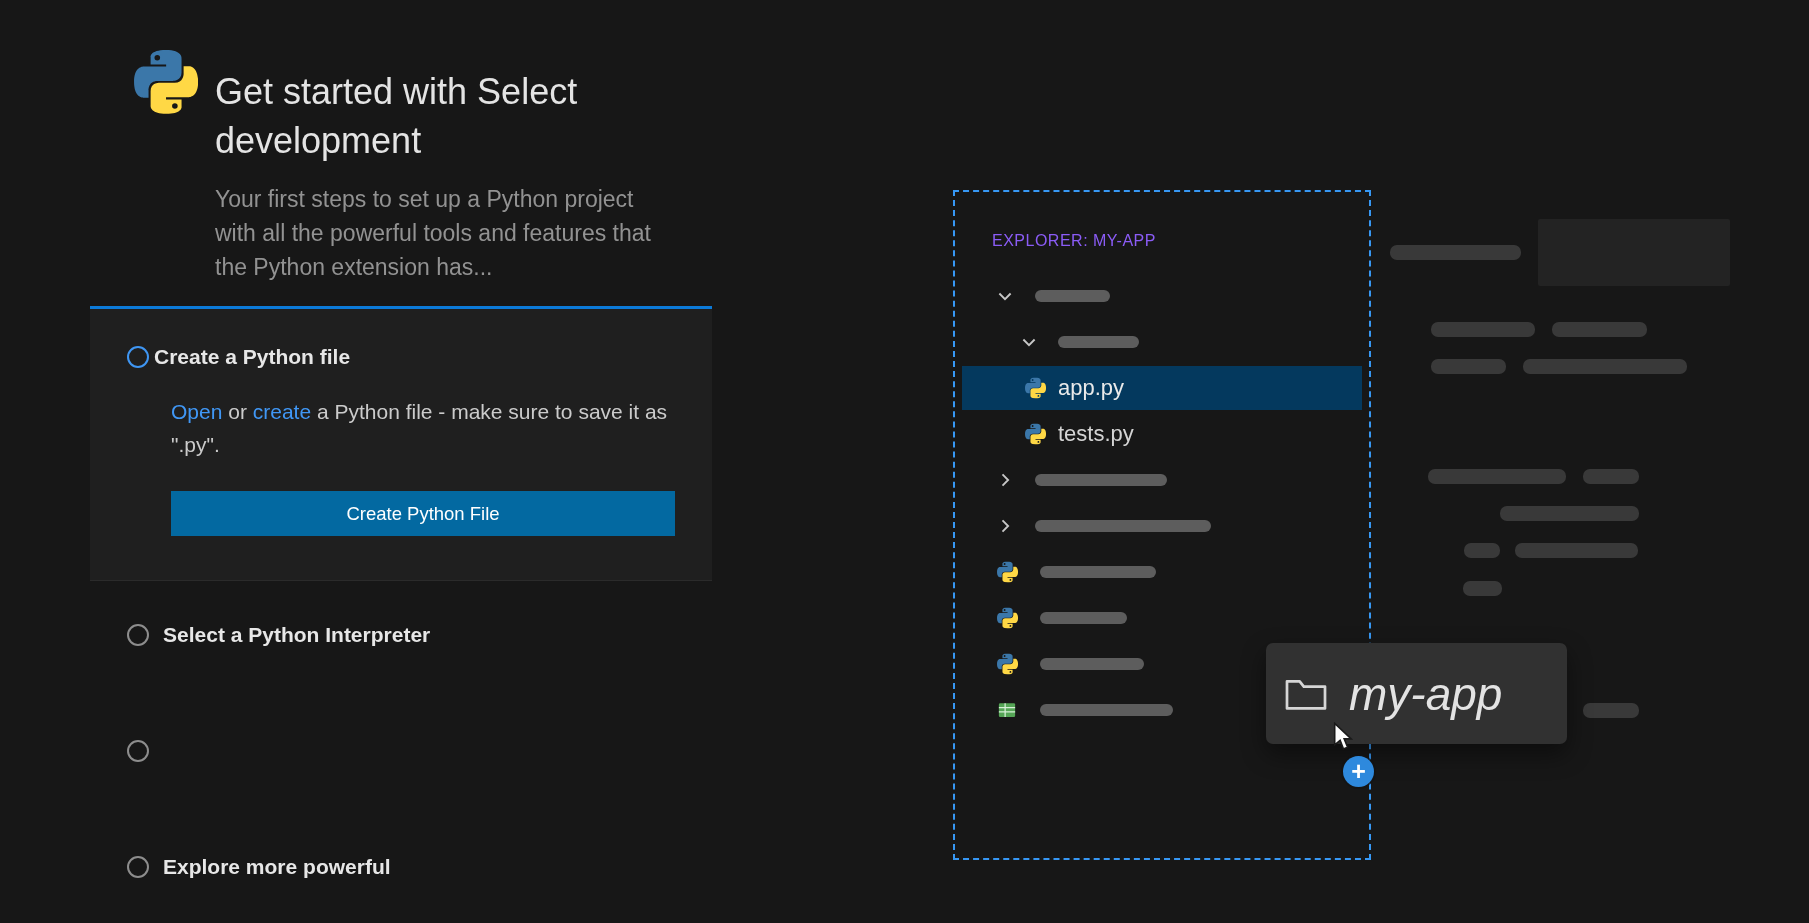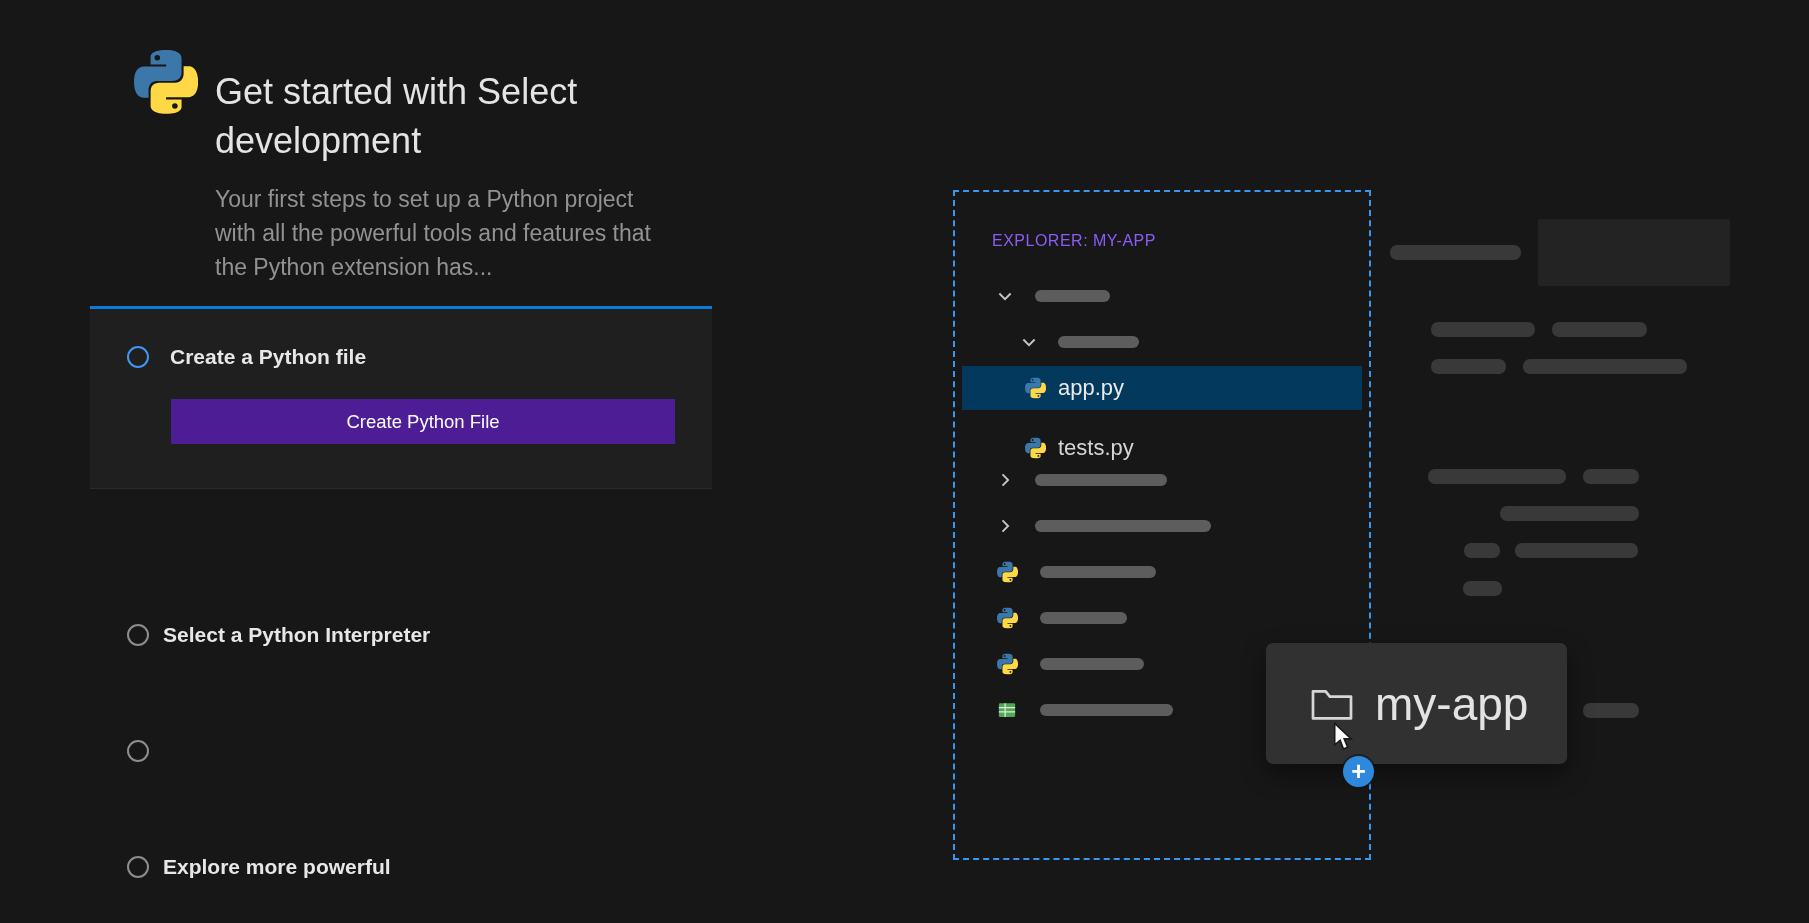--- a/index.html
+++ b/index.html
@@ -12,29 +12,29 @@
   
   #python-logo{position:absolute;left:134px;top:50px;width:64px;height:64px;}
   #page-title{position:absolute;left:215px;top:44px;width:470px;
     font-size:36px;line-height:1.36;font-weight:400;color:#e4e4e4;}
   #page-subtitle{position:absolute;left:215px;top:160px;width:458px;
     font-size:23px;line-height:1.47;color:#929292;}
 
   #step-expanded{position:absolute;left:90px;top:306px;width:622px;box-sizing:border-box;
     background:#1f1f1f;border-top:3px solid #0c7ad8;border-bottom:1px solid #2b2b2b;
     padding:36px 28px 44px 37px;}
-  .step-header{display:flex;align-items:center;gap:21px;cursor:pointer;}
+  .step-header{display:flex;align-items:center;gap:5px;cursor:pointer;}
   .radio{width:22px;height:22px;border-radius:50%;border:2.5px solid #8d8d8d;
     box-sizing:border-box;flex:none;background:transparent;}
   .radio.active{border-color:#3f96f3;}
   .step-title{font-size:21px;font-weight:700;color:#e7e7e7;white-space:nowrap;}
   .step-desc{margin:26px 0 0 44px;width:500px;font-size:21px;line-height:33px;color:#cbcbcb;}
   .step-desc a{color:#4097f5;text-decoration:none;cursor:pointer;}
   .btn-primary{display:block;margin:30px 0 0 44px;width:504px;height:45px;
-    background:#4c1d95;color:#ffffff;border:none;font-family:inherit;
+    background:#0369a1;color:#ffffff;border:none;font-family:inherit;
     font-size:18.5px;cursor:pointer;}
   .step-collapsed{position:absolute;left:127px;height:30px;display:flex;align-items:center;gap:14px;cursor:pointer;}
 
   
   #illus-box{position:absolute;left:953px;top:190px;width:418px;height:670px;
     border:2.5px dashed #3798f4;box-sizing:border-box;}
   #explorer-title{position:absolute;left:37px;top:40px;font-size:16px;
     letter-spacing:.5px;color:#8b5cf6;white-space:nowrap;}
   .xrow{position:absolute;left:0;right:0;height:46px;}
   .xrow > *{position:absolute;top:50%;transform:translateY(-50%);}
@@ -43,24 +43,24 @@
   .gbar{height:12px;border-radius:6px;background:#5d5d5d;}
   .fname{font-size:22px;color:#d4d4d4;white-space:nowrap;}
   .xrow.selected .fname{color:#eaeaea;}
   .chev{display:flex;}
 
   
   .sk{position:absolute;height:15px;border-radius:7px;background:#393939;}
   .sk-block{position:absolute;background:#232323;border-radius:2px;}
 
   
-  #drag-tooltip{position:absolute;left:1266px;top:643px;width:301px;height:121px;
+  #drag-tooltip{position:absolute;left:1266px;top:643px;width:301px;height:101px;
     background:#313131;border-radius:7px;box-sizing:border-box;
-    display:flex;align-items:center;gap:21px;padding-left:44px;
-    box-shadow:0 10px 24px rgba(0,0,0,.45);z-index:5;}
+    display:flex;align-items:center;gap:21px;padding-left:18px;
+    box-shadow:0 10px 24px rgba(0,0,0,.45);z-index:5;font-style:italic;}
   #drag-label{font-size:46px;color:#e3e3e3;white-space:nowrap;}
 
   
   #cursor{position:absolute;left:1333px;top:722px;z-index:7;}
   #plus-badge{position:absolute;left:1343px;top:756px;width:31px;height:31px;border-radius:50%;
     background:#2e89dd;color:#fff;display:flex;align-items:center;justify-content:center;
     font-size:25px;font-weight:700;line-height:1;z-index:6;
     box-shadow:0 0 0 2px rgba(18,18,18,.55);}
 </style>
 </head>
@@ -86,20 +86,21 @@
   </svg>
 
 <h1 id="page-title">Get started with Select development</h1>
 <p id="page-subtitle">Your first steps to set up a Python project with all the powerful tools and features that the Python extension has...</p>
 
 <section id="step-expanded">
   <div class="step-header">
     <span class="radio active"></span>
     <span class="step-title">Create a Python file</span>
   </div>
+  <p class="step-desc"><a>Open</a><span> or </span><a>create</a><span> a Python file - make sure to save it as ".py".</span></p>
   <button class="btn-primary">Create Python File</button>
 </section>
 
 <div class="step-collapsed" style="top:620px">
   <span class="radio"></span>
   <span class="step-title">Select a Python Interpreter</span>
 </div>
 <div class="step-collapsed" style="top:736px">
   <span class="radio"></span>
 </div>
@@ -143,21 +144,21 @@
     <span class="gbar" style="left:103px;width:81px"></span>
   </div>
 
   <div class="xrow selected" style="top:173px">
     <svg style="left:70px" width="21" height="21" viewBox="0 0 255 255">
         <use href="#pylogo"></use>
       </svg>
     <span class="fname" style="left:103px">app.py</span>
   </div>
 
-  <div class="xrow" style="top:233px">
+  <div class="xrow" style="top:219px">
     <svg style="left:70px" width="21" height="21" viewBox="0 0 255 255">
         <use href="#pylogo"></use>
       </svg>
     <span class="fname" style="left:103px">tests.py</span>
   </div>
 
   <div class="xrow" style="top:265px">
     <span class="chev" style="left:40px">
         <svg width="20" height="20" viewBox="0 0 16 16">
           <use href="#chev-right"></use>

